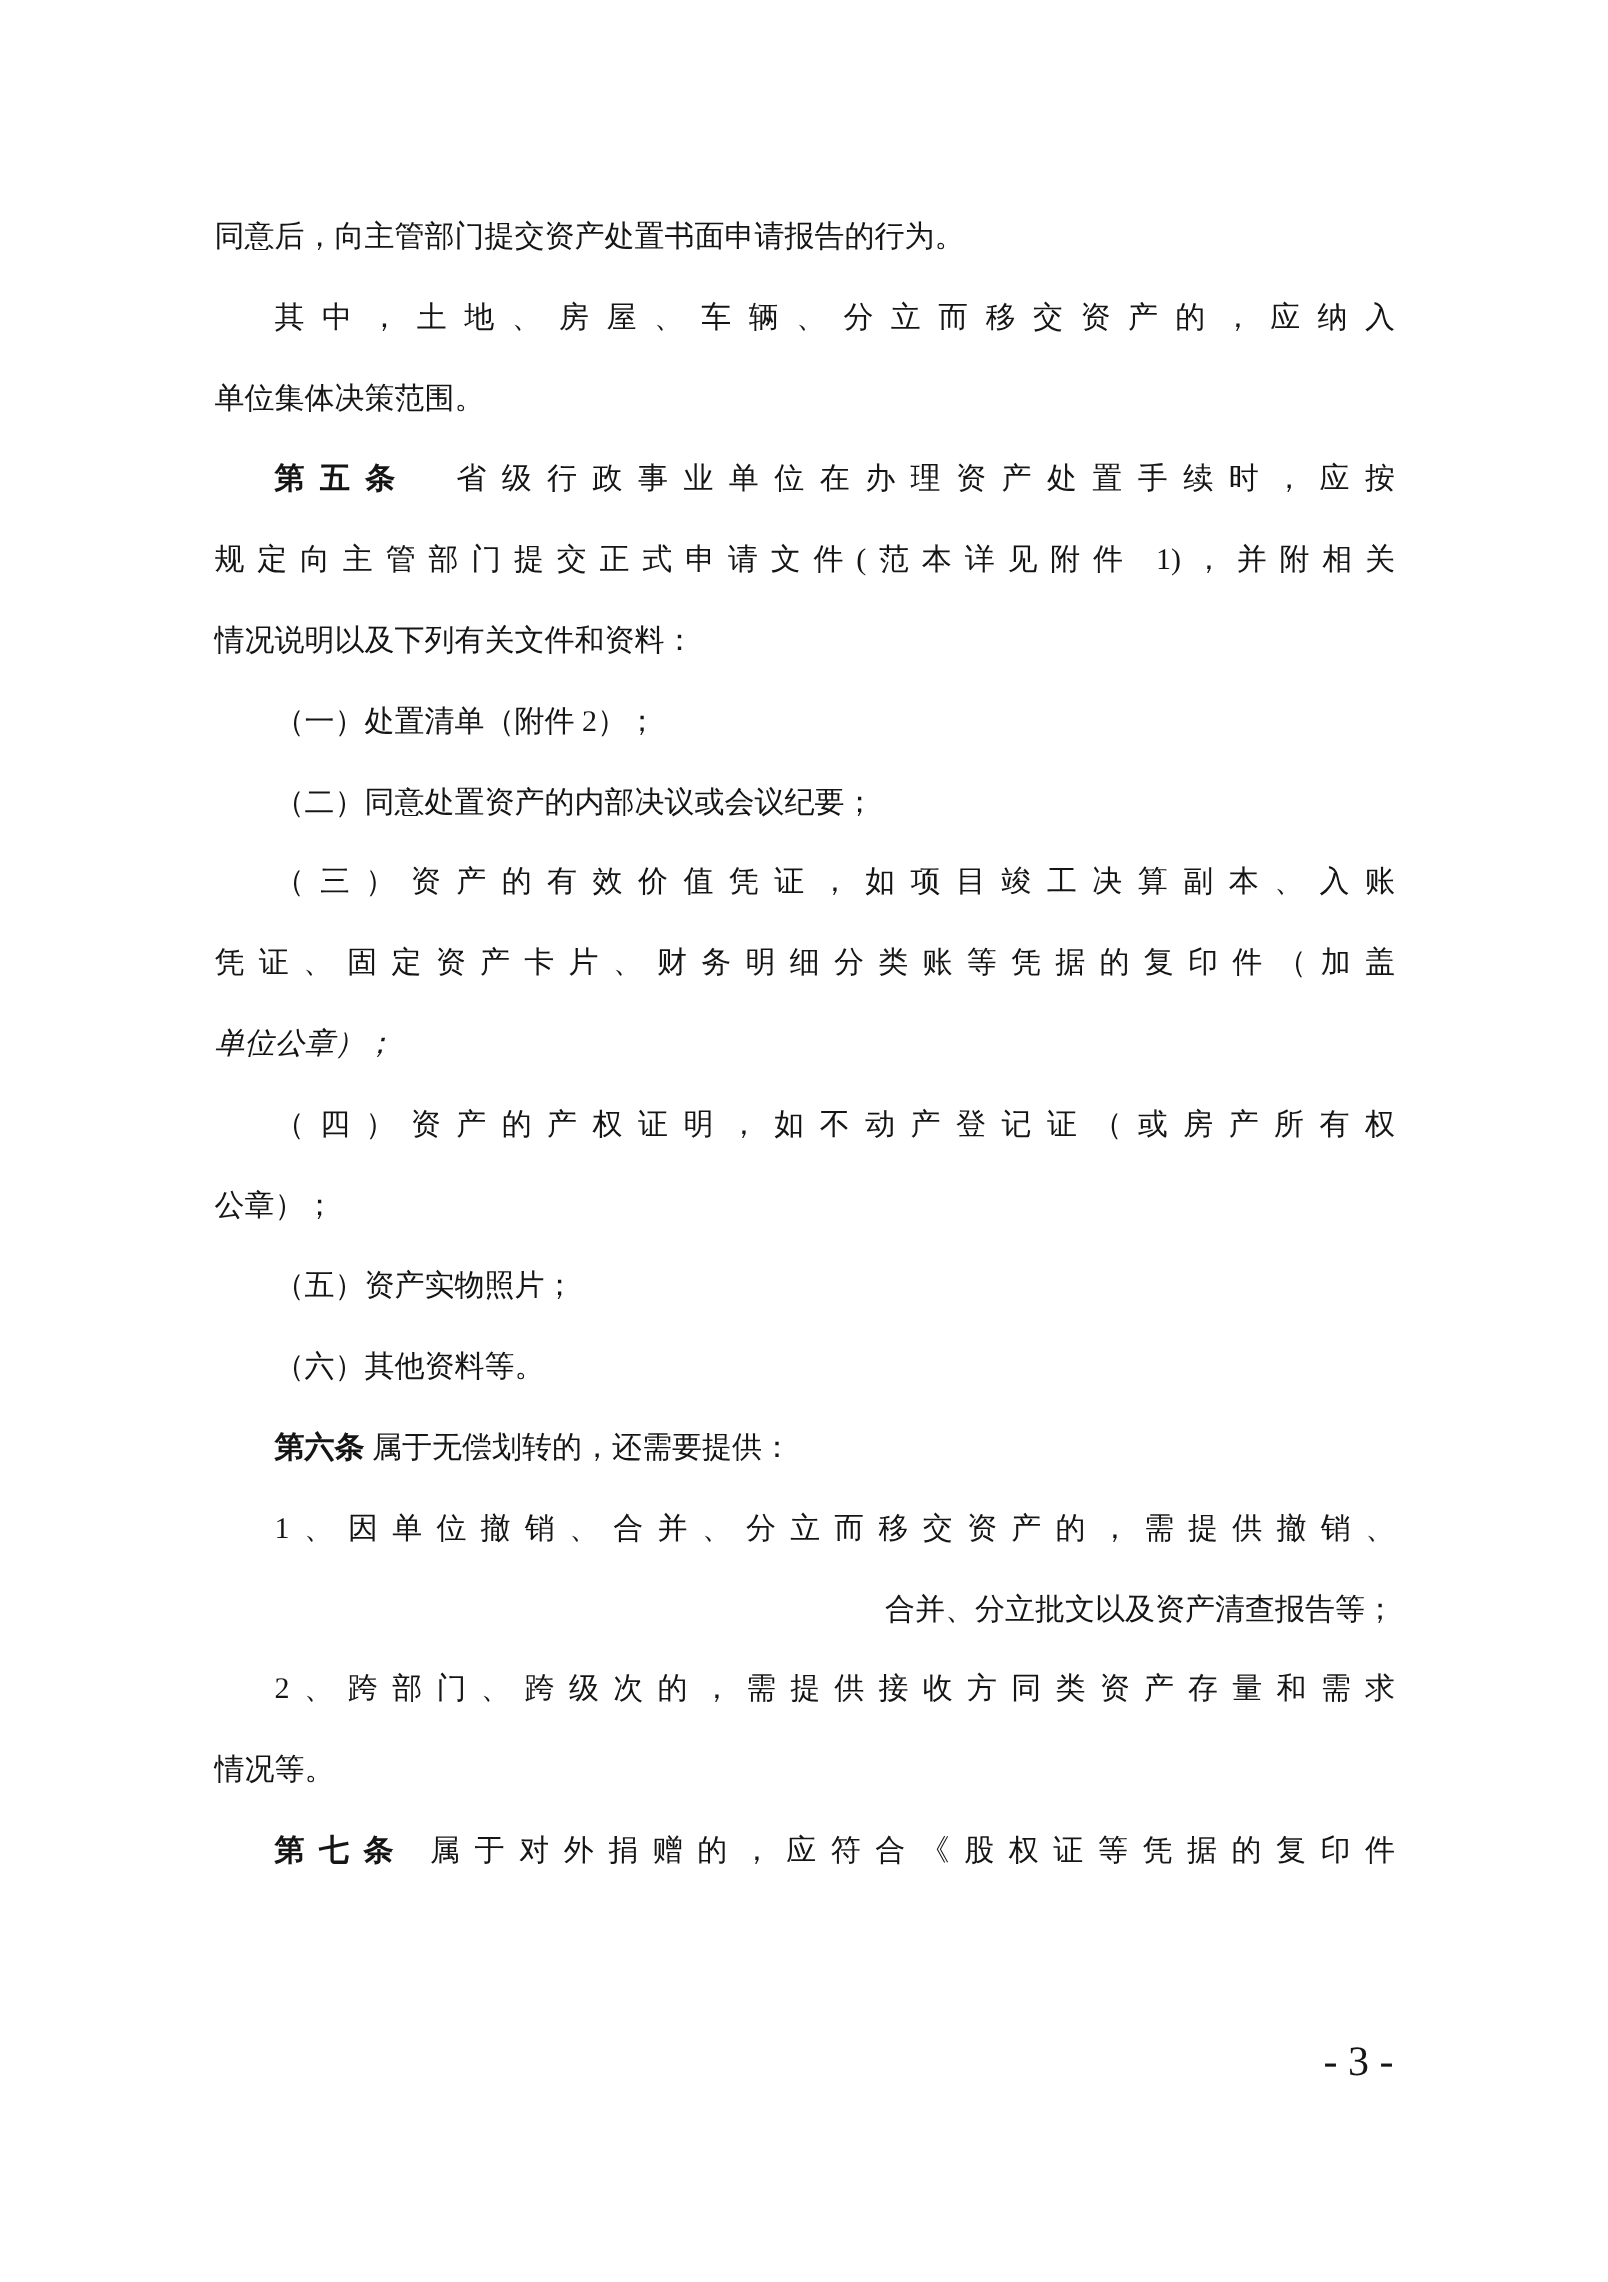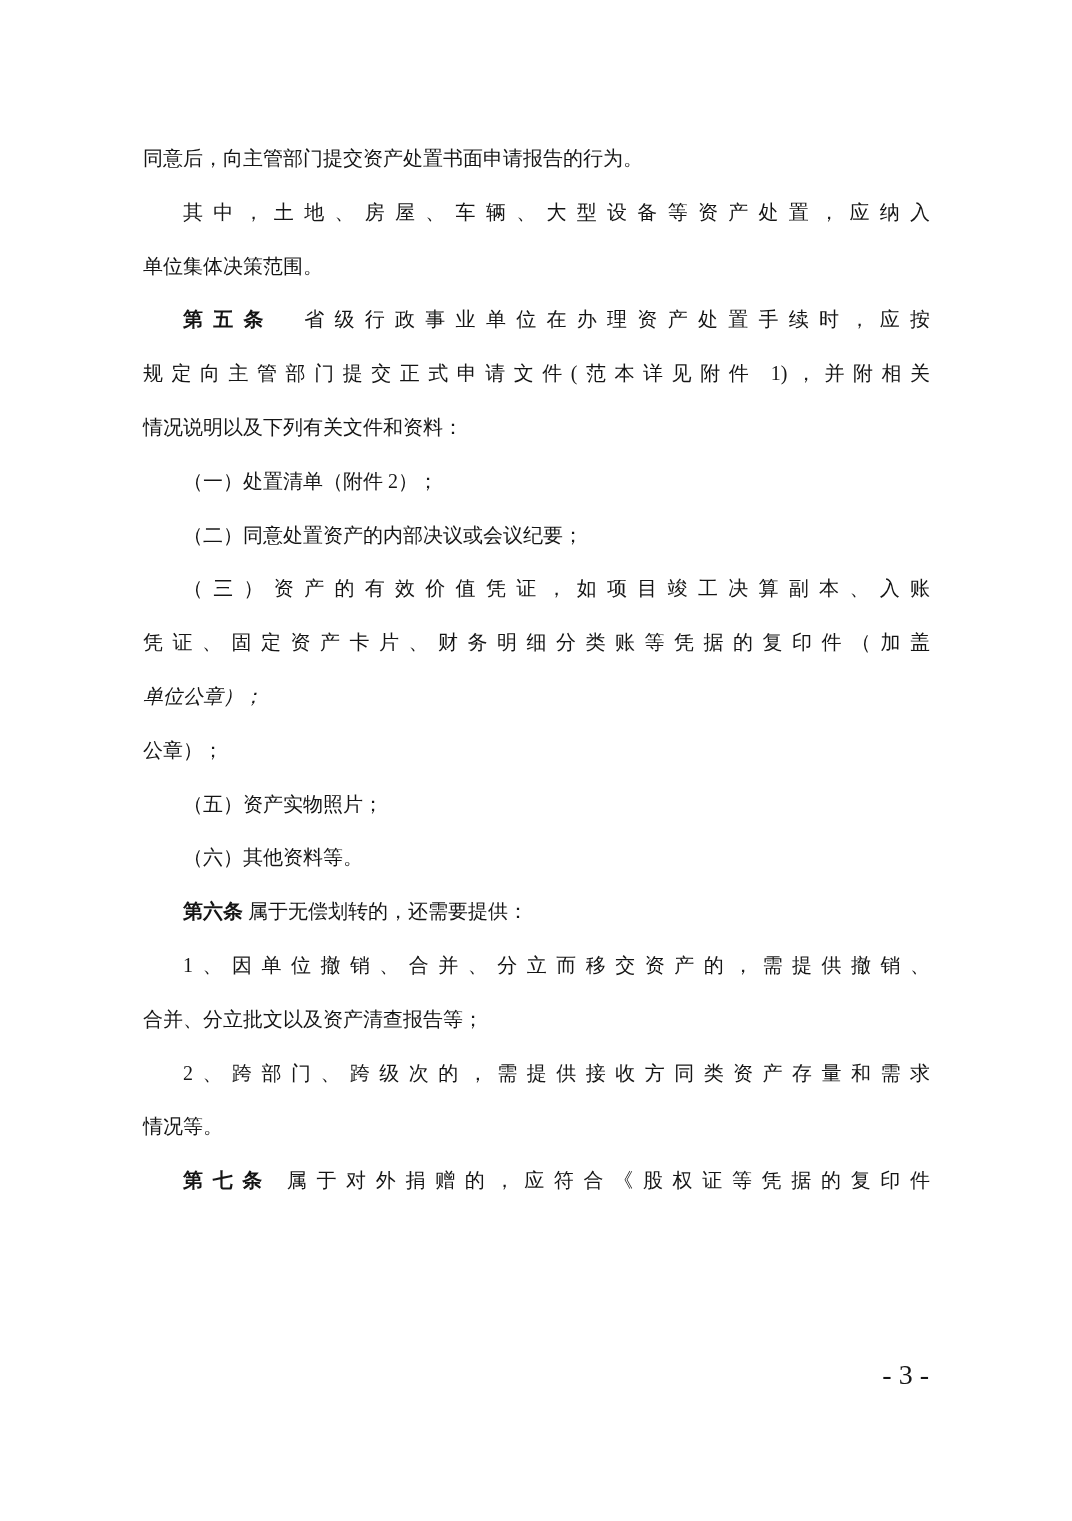--- a/index.html
+++ b/index.html
@@ -47,36 +47,37 @@
     text-align: right;
     font-family: "Liberation Serif", "DejaVu Serif", serif;
   }
 </style>
 </head>
 <body>
 
 <div class="page">
   <div class="doc-body">
       <div class="line" style="text-indent: 0em;"><span>同意后，向主管部门提交资产处置书面申请报告的行为。</span></div>
-      <div class="line justify" style="text-indent: 2em;"><span>其中，土地、房屋、车辆、大型设备等资产处置，应纳入</span></div>
+      <div class="line justify" style="text-indent: 2em;"><span>其中，土地、房屋、车辆、分立而移交资产的，应纳入</span></div>
       <div class="line" style="text-indent: 0em;"><span>单位集体决策范围。</span></div>
       <div class="line justify" style="text-indent: 2em;"><span class="bold">第五条</span><span>　省级行政事业单位在办理资产处置手续时，应按</span></div>
       <div class="line justify" style="text-indent: 0em;"><span>规定向主管部门提交正式申请文件(范本详见附件 1)，并附相关</span></div>
       <div class="line" style="text-indent: 0em;"><span>情况说明以及下列有关文件和资料：</span></div>
       <div class="line" style="text-indent: 2em;"><span>（一）处置清单（附件 2）；</span></div>
       <div class="line" style="text-indent: 2em;"><span>（二）同意处置资产的内部决议或会议纪要；</span></div>
       <div class="line justify" style="text-indent: 2em;"><span>（三）资产的有效价值凭证，如项目竣工决算副本、入账</span></div>
       <div class="line justify" style="text-indent: 0em;"><span>凭证、固定资产卡片、财务明细分类账等凭据的复印件（加盖</span></div>
       <div class="line" style="text-indent: 0em; font-style: italic;"><span>单位公章）；</span></div>
+      <div class="line justify" style="text-indent: 2em;"><span>（四）资产的产权证明，如不动产登记证（或房产所有权</span></div>
       <div class="line" style="text-indent: 0em;"><span>公章）；</span></div>
       <div class="line" style="text-indent: 2em;"><span>（五）资产实物照片；</span></div>
       <div class="line" style="text-indent: 2em;"><span>（六）其他资料等。</span></div>
       <div class="line" style="text-indent: 2em;"><span class="bold">第六条</span><span> 属于无偿划转的，还需要提供：</span></div>
       <div class="line justify" style="text-indent: 2em;"><span>1、因单位撤销、合并、分立而移交资产的，需提供撤销、</span></div>
-      <div class="line" style="text-indent: 0em;"><span>合并、分立批文以及资产清查报告等；</span></div>
+      <div class="line" style="text-indent: 0em; text-align: right;"><span>合并、分立批文以及资产清查报告等；</span></div>
       <div class="line justify" style="text-indent: 2em;"><span>2、跨部门、跨级次的，需提供接收方同类资产存量和需求</span></div>
       <div class="line" style="text-indent: 0em;"><span>情况等。</span></div>
       <div class="line justify" style="text-indent: 2em;"><span class="bold">第七条</span><span> 属于对外捐赠的，应符合《股权证等凭据的复印件</span></div>
     </div>
   <div class="page-footer">
     <span>- 3 -</span>
   </div>
 </div>
 
 </body></html>

